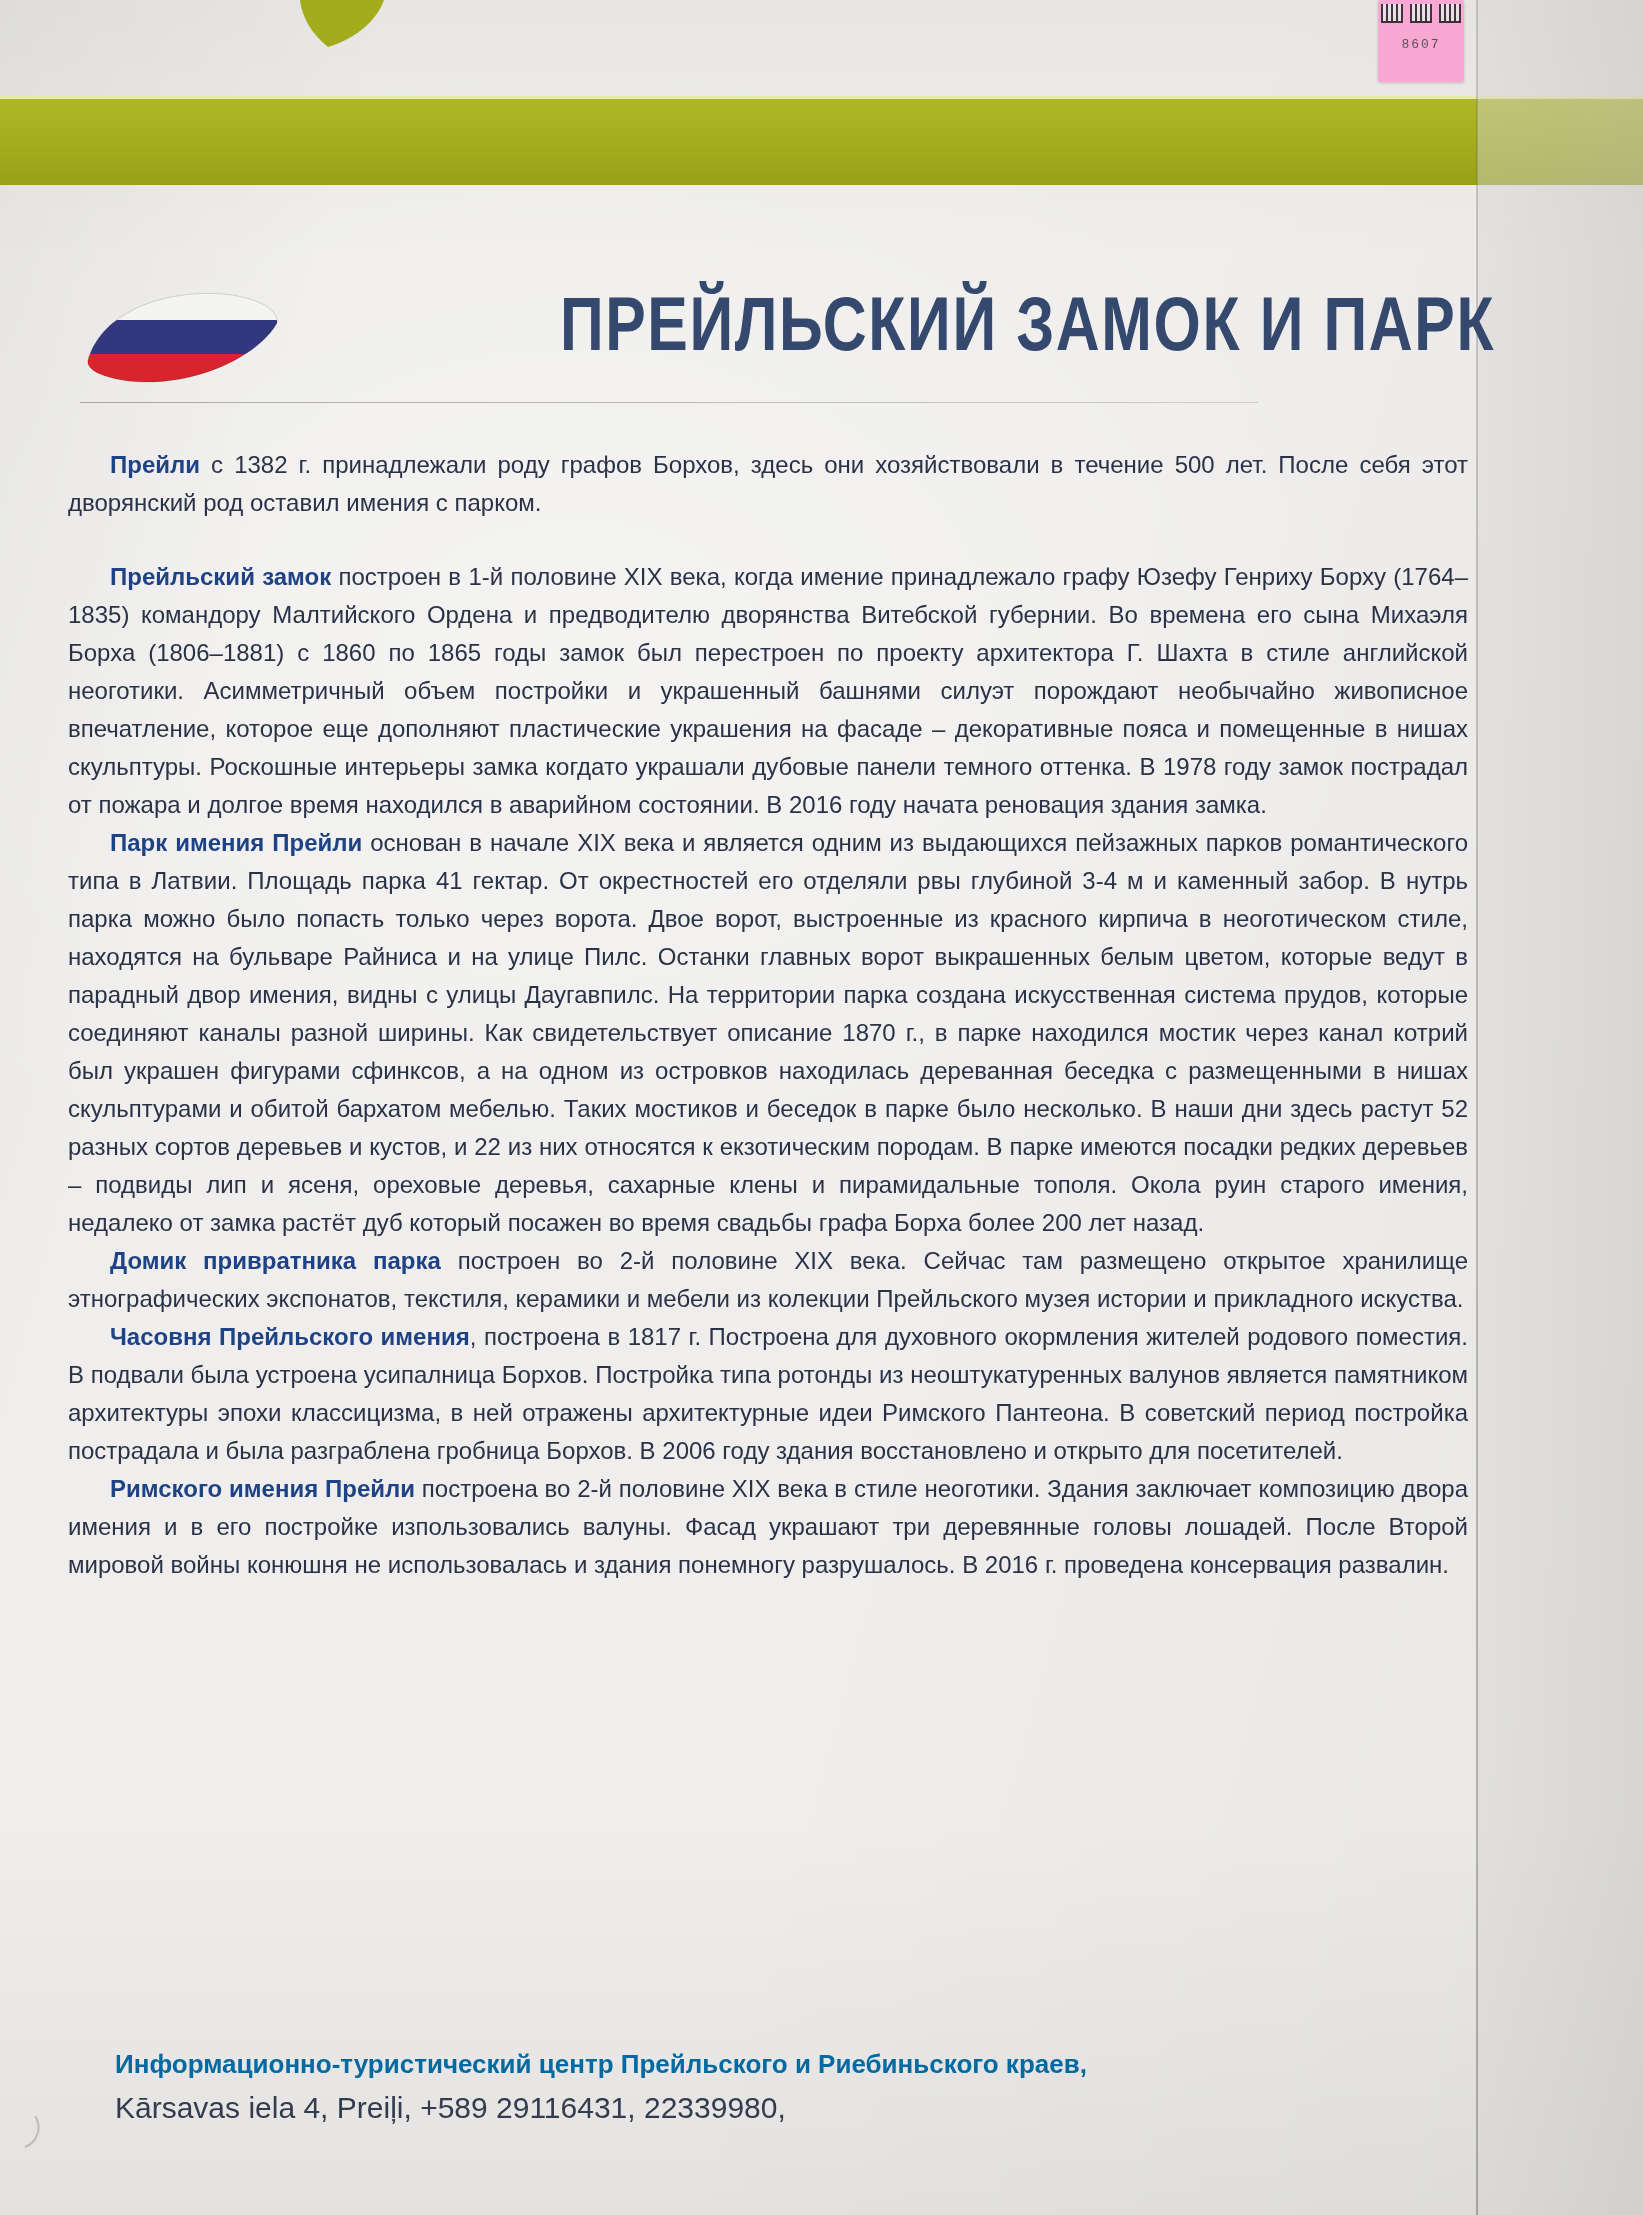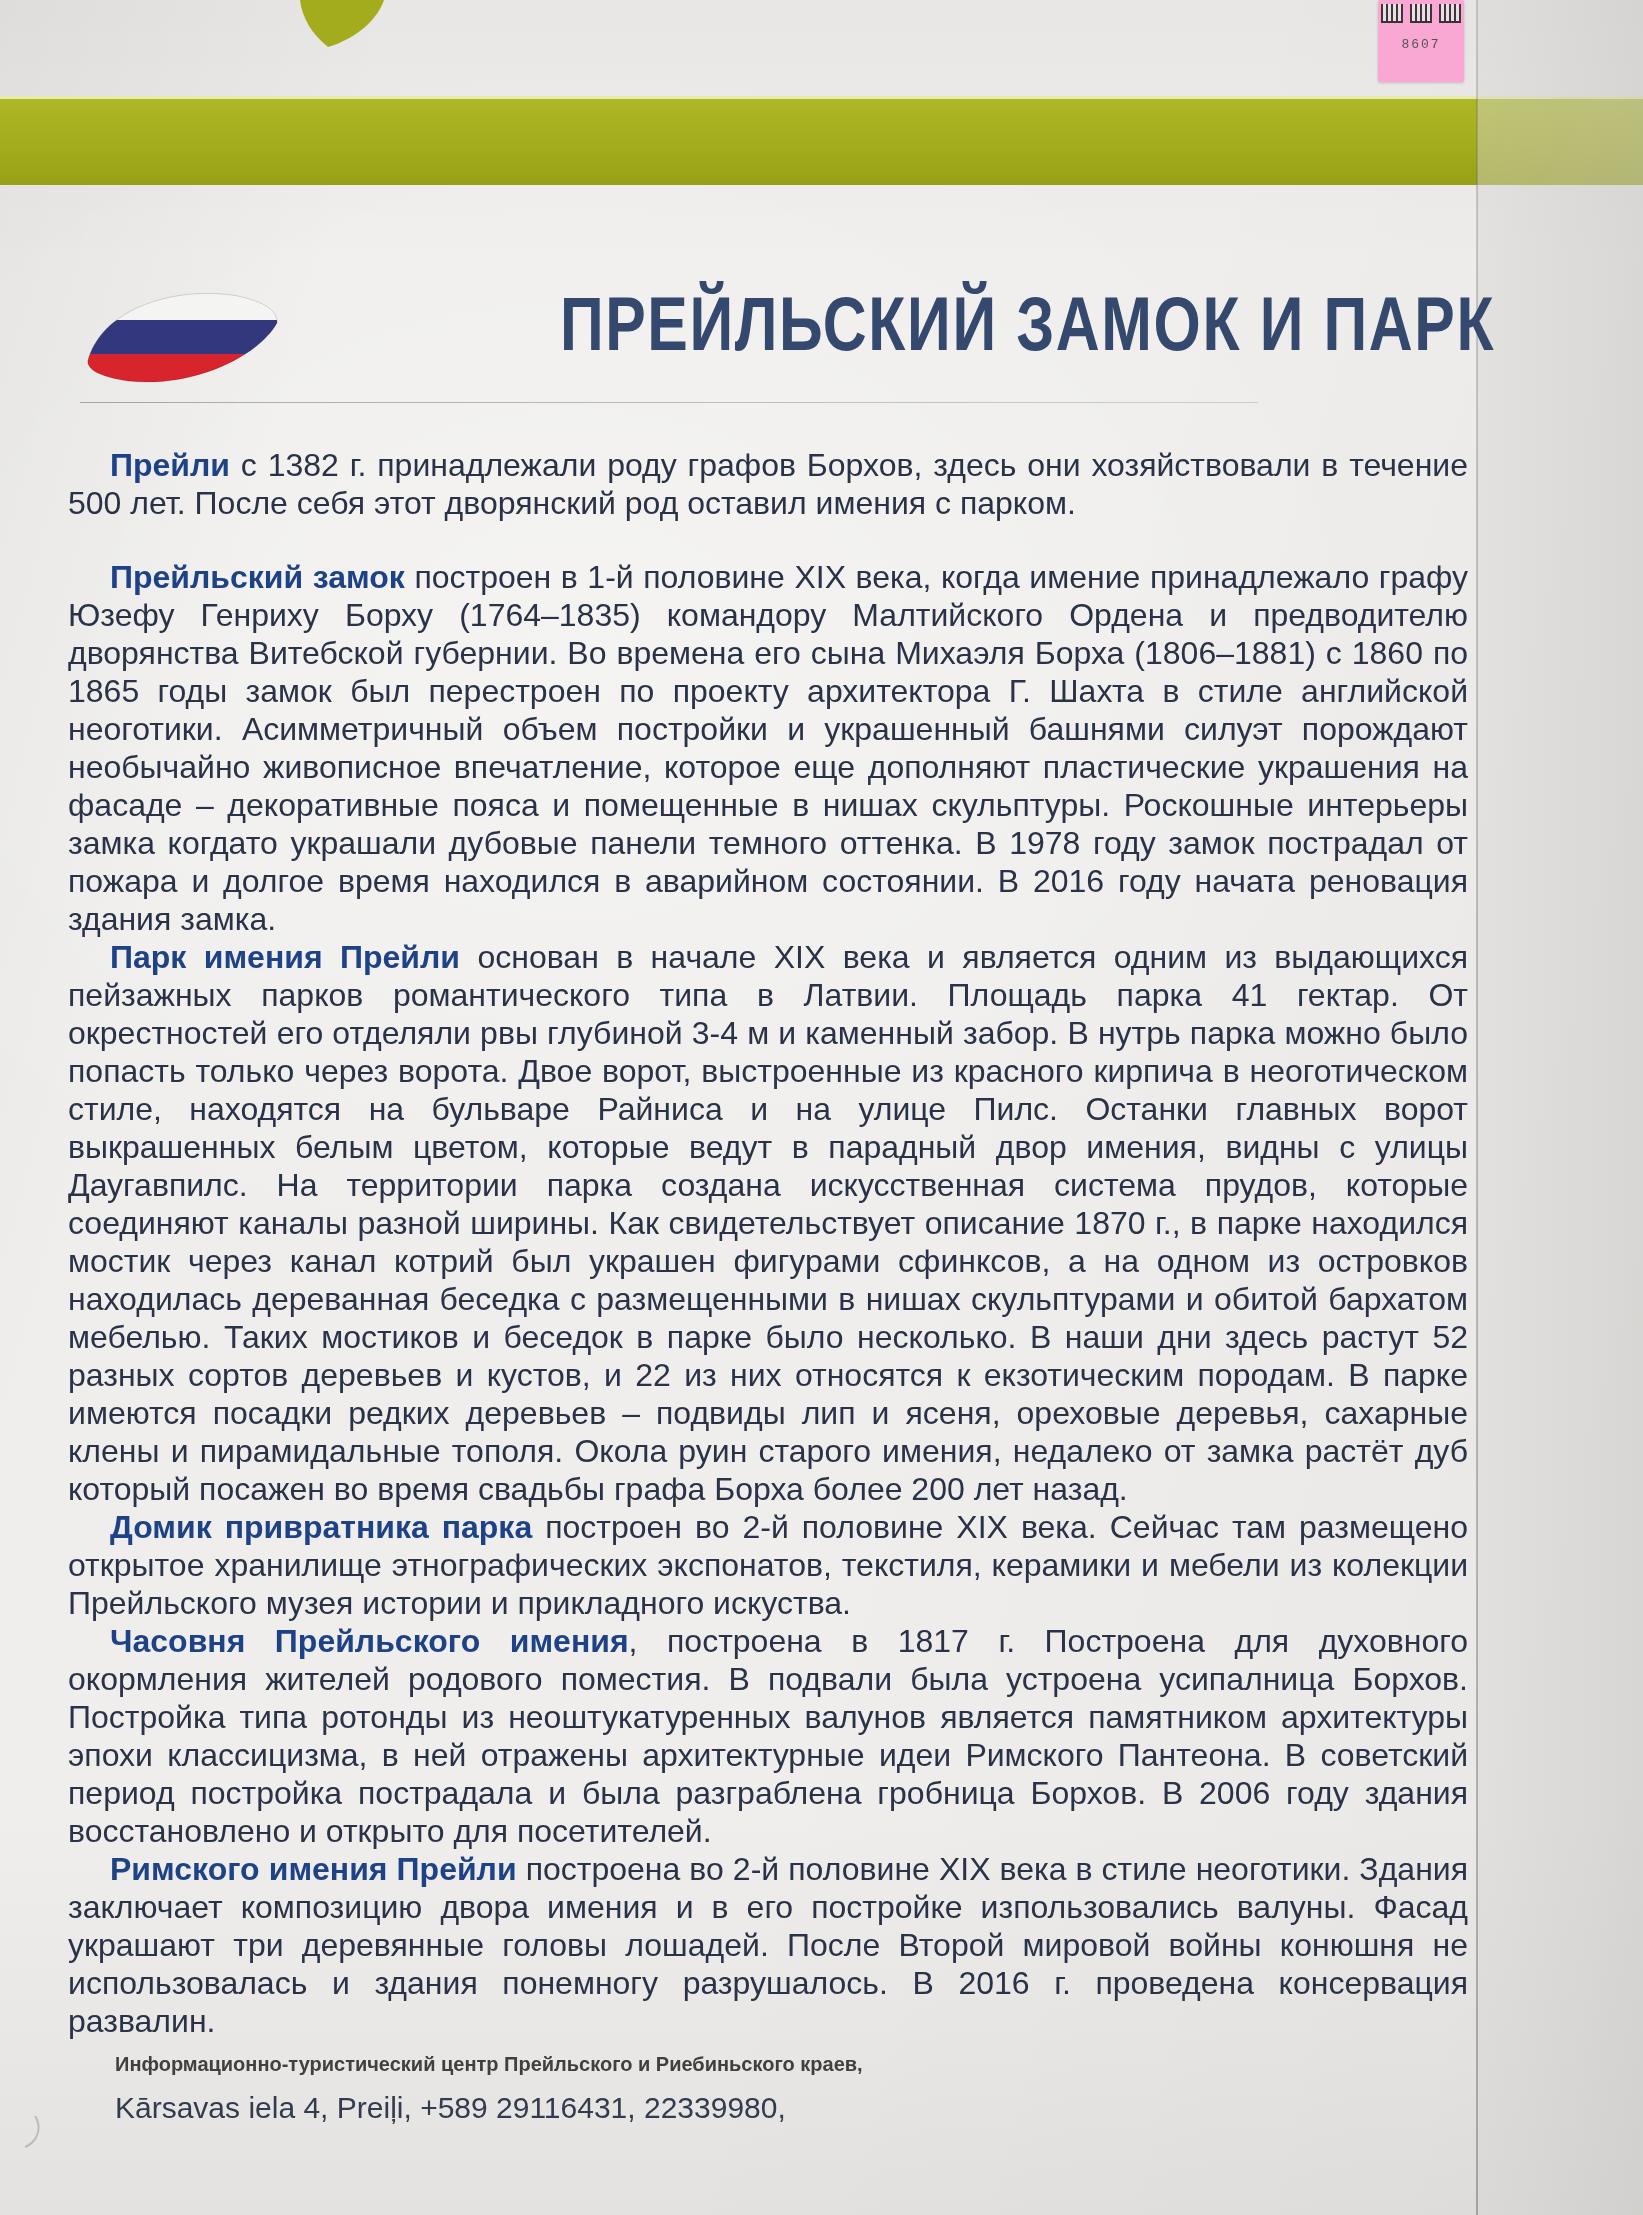--- a/index.html
+++ b/index.html
@@ -63,28 +63,28 @@
     transform:scaleX(0.80);transform-origin:50% 50%;white-space:nowrap;
   }
   
   .header-rule{
     position:absolute;left:80px;top:402px;width:1178px;height:1px;
     background:linear-gradient(90deg, rgba(110,108,100,0.55), rgba(110,108,100,0.25));
   }
   
   .text-panel{
     position:absolute;left:68px;top:446px;width:1400px;
-    color:#2a3247;font-size:32px;line-height:38px;text-align:justify;
+    color:#2a3247;font-size:24px;line-height:38px;text-align:justify;
   }
   .text-panel p{margin:0;text-indent:42px;}
   .text-panel p.gap-after{margin-bottom:36px;}
   .text-panel .lead{font-weight:700;color:#1e4286;}
   
   .footer{position:absolute;left:115px;top:2042px;width:1320px;color:#323c4e;}
-  .footer .org{font-weight:700;color:#404040;font-size:20px;line-height:44px;}
+  .footer .org{font-weight:700;color:#0369a1;font-size:26px;line-height:44px;}
   .footer .addr,.footer .contacts{font-size:30px;line-height:44px;}
   
   .corner-mark{
     position:absolute;left:-20px;top:2100px;width:56px;height:46px;
     border:2px solid rgba(110,110,108,0.35);border-radius:50%;
     border-color:transparent rgba(110,110,108,0.35) transparent transparent;
     transform:rotate(18deg);
   }
 </style>
 </head>

